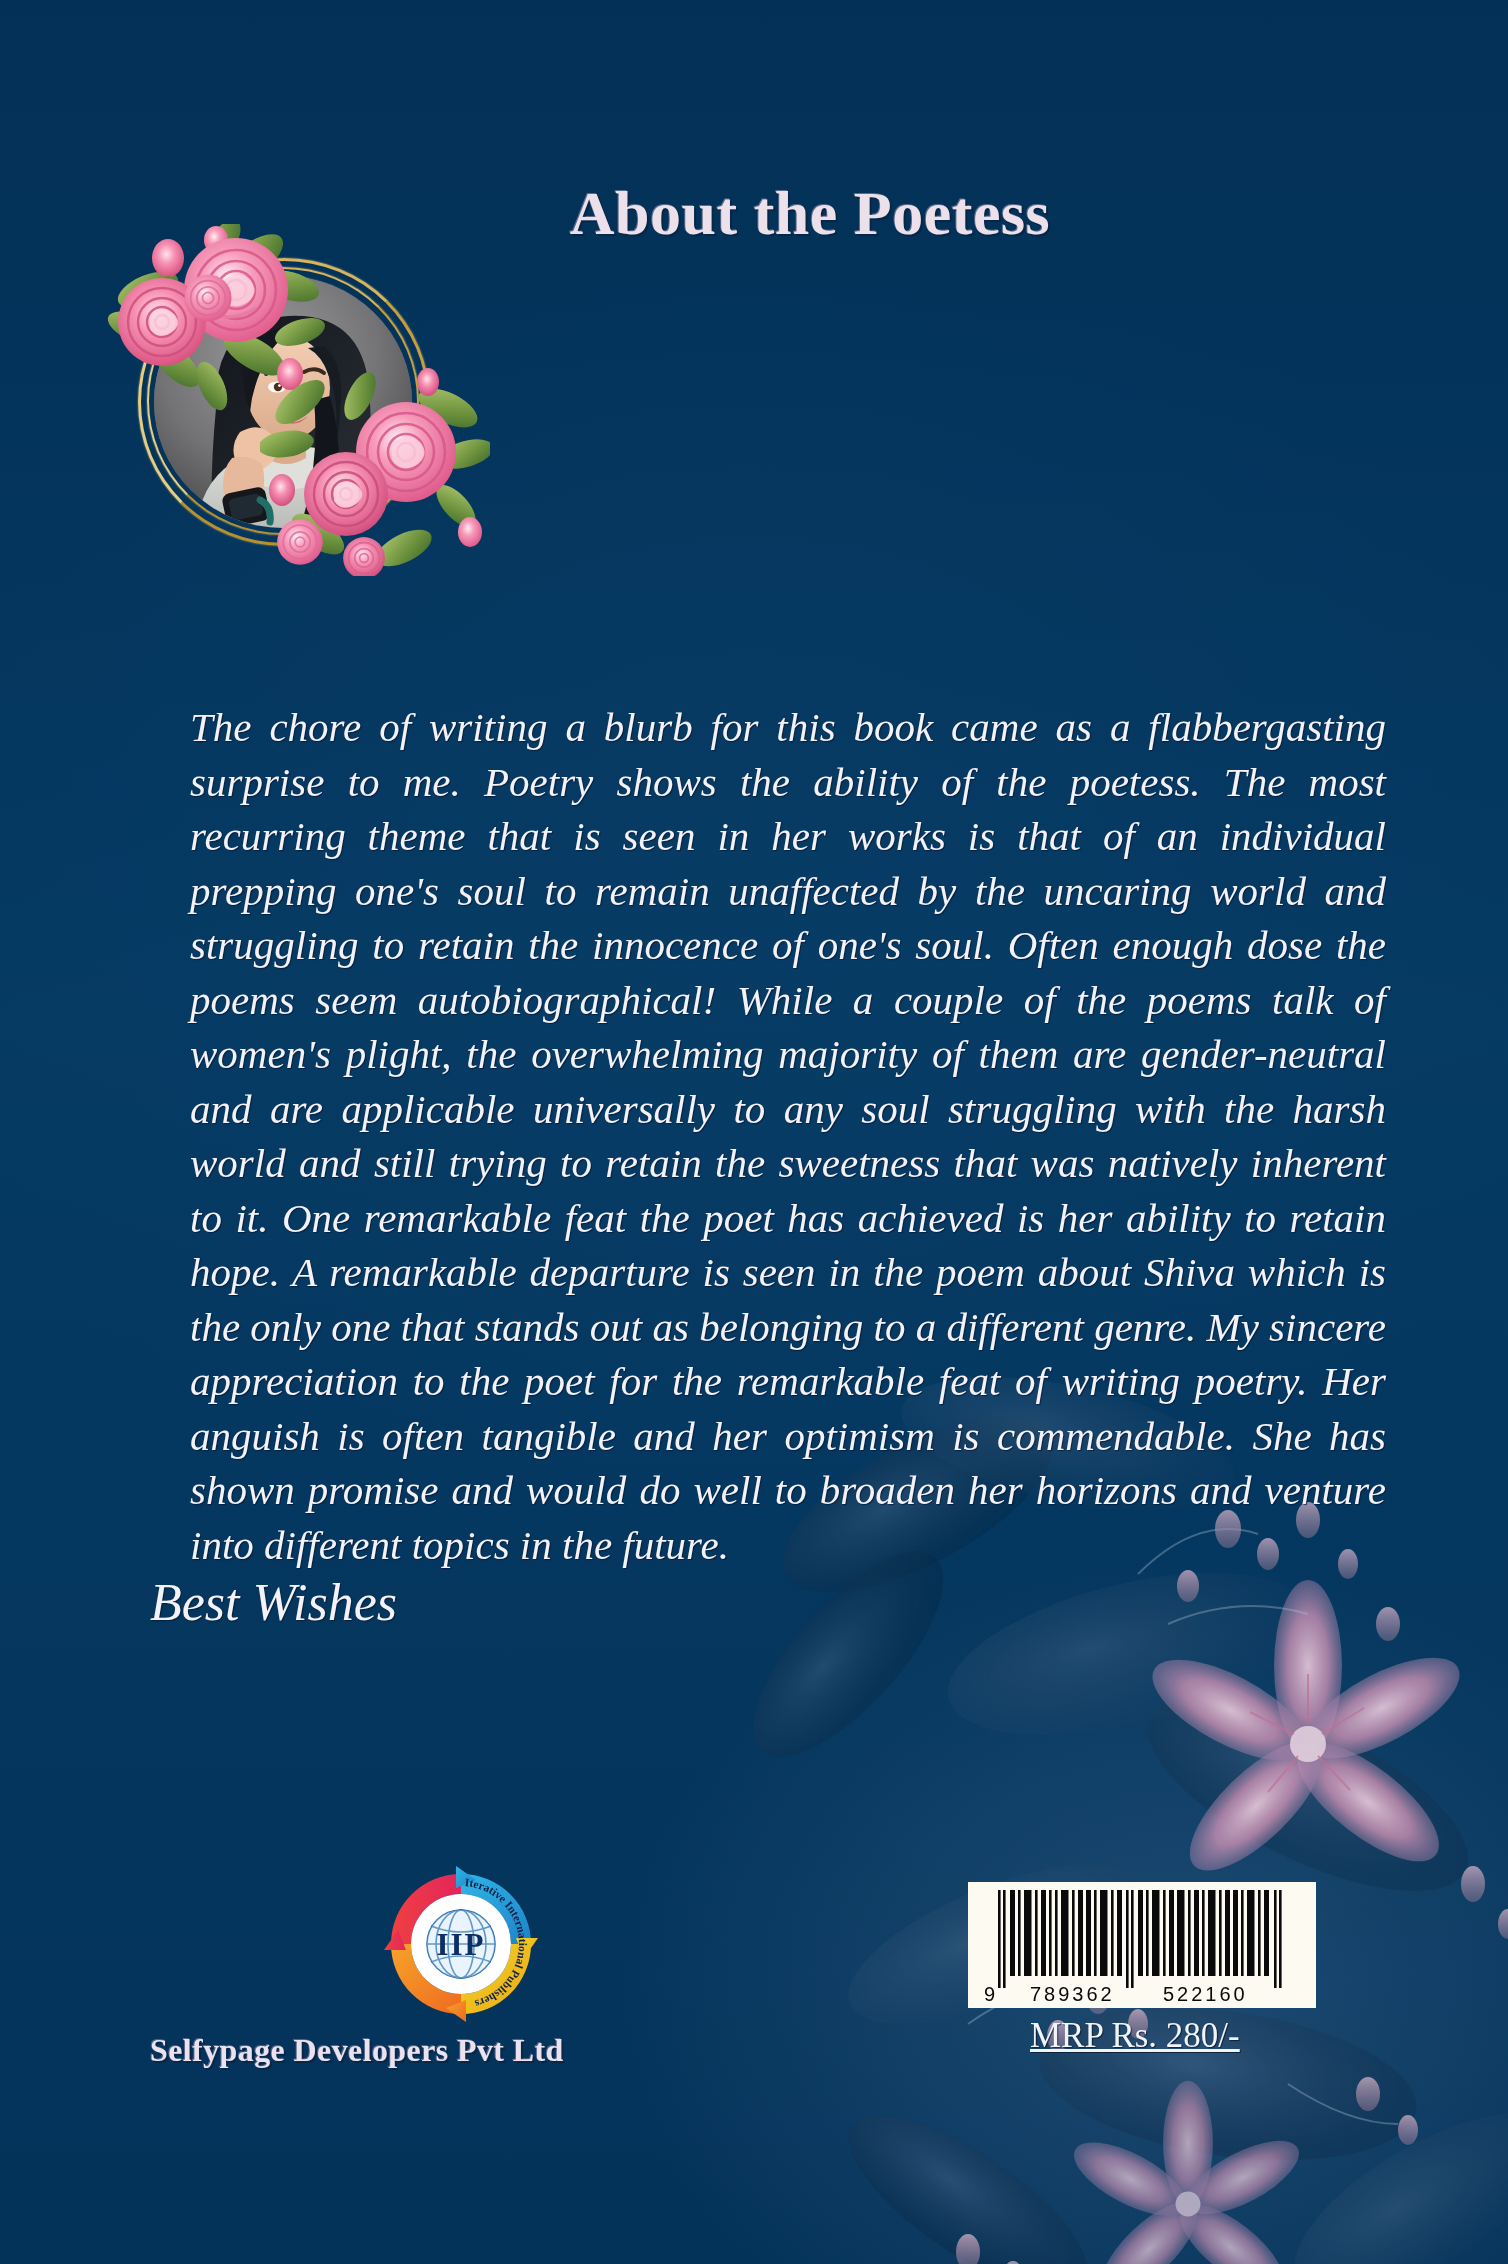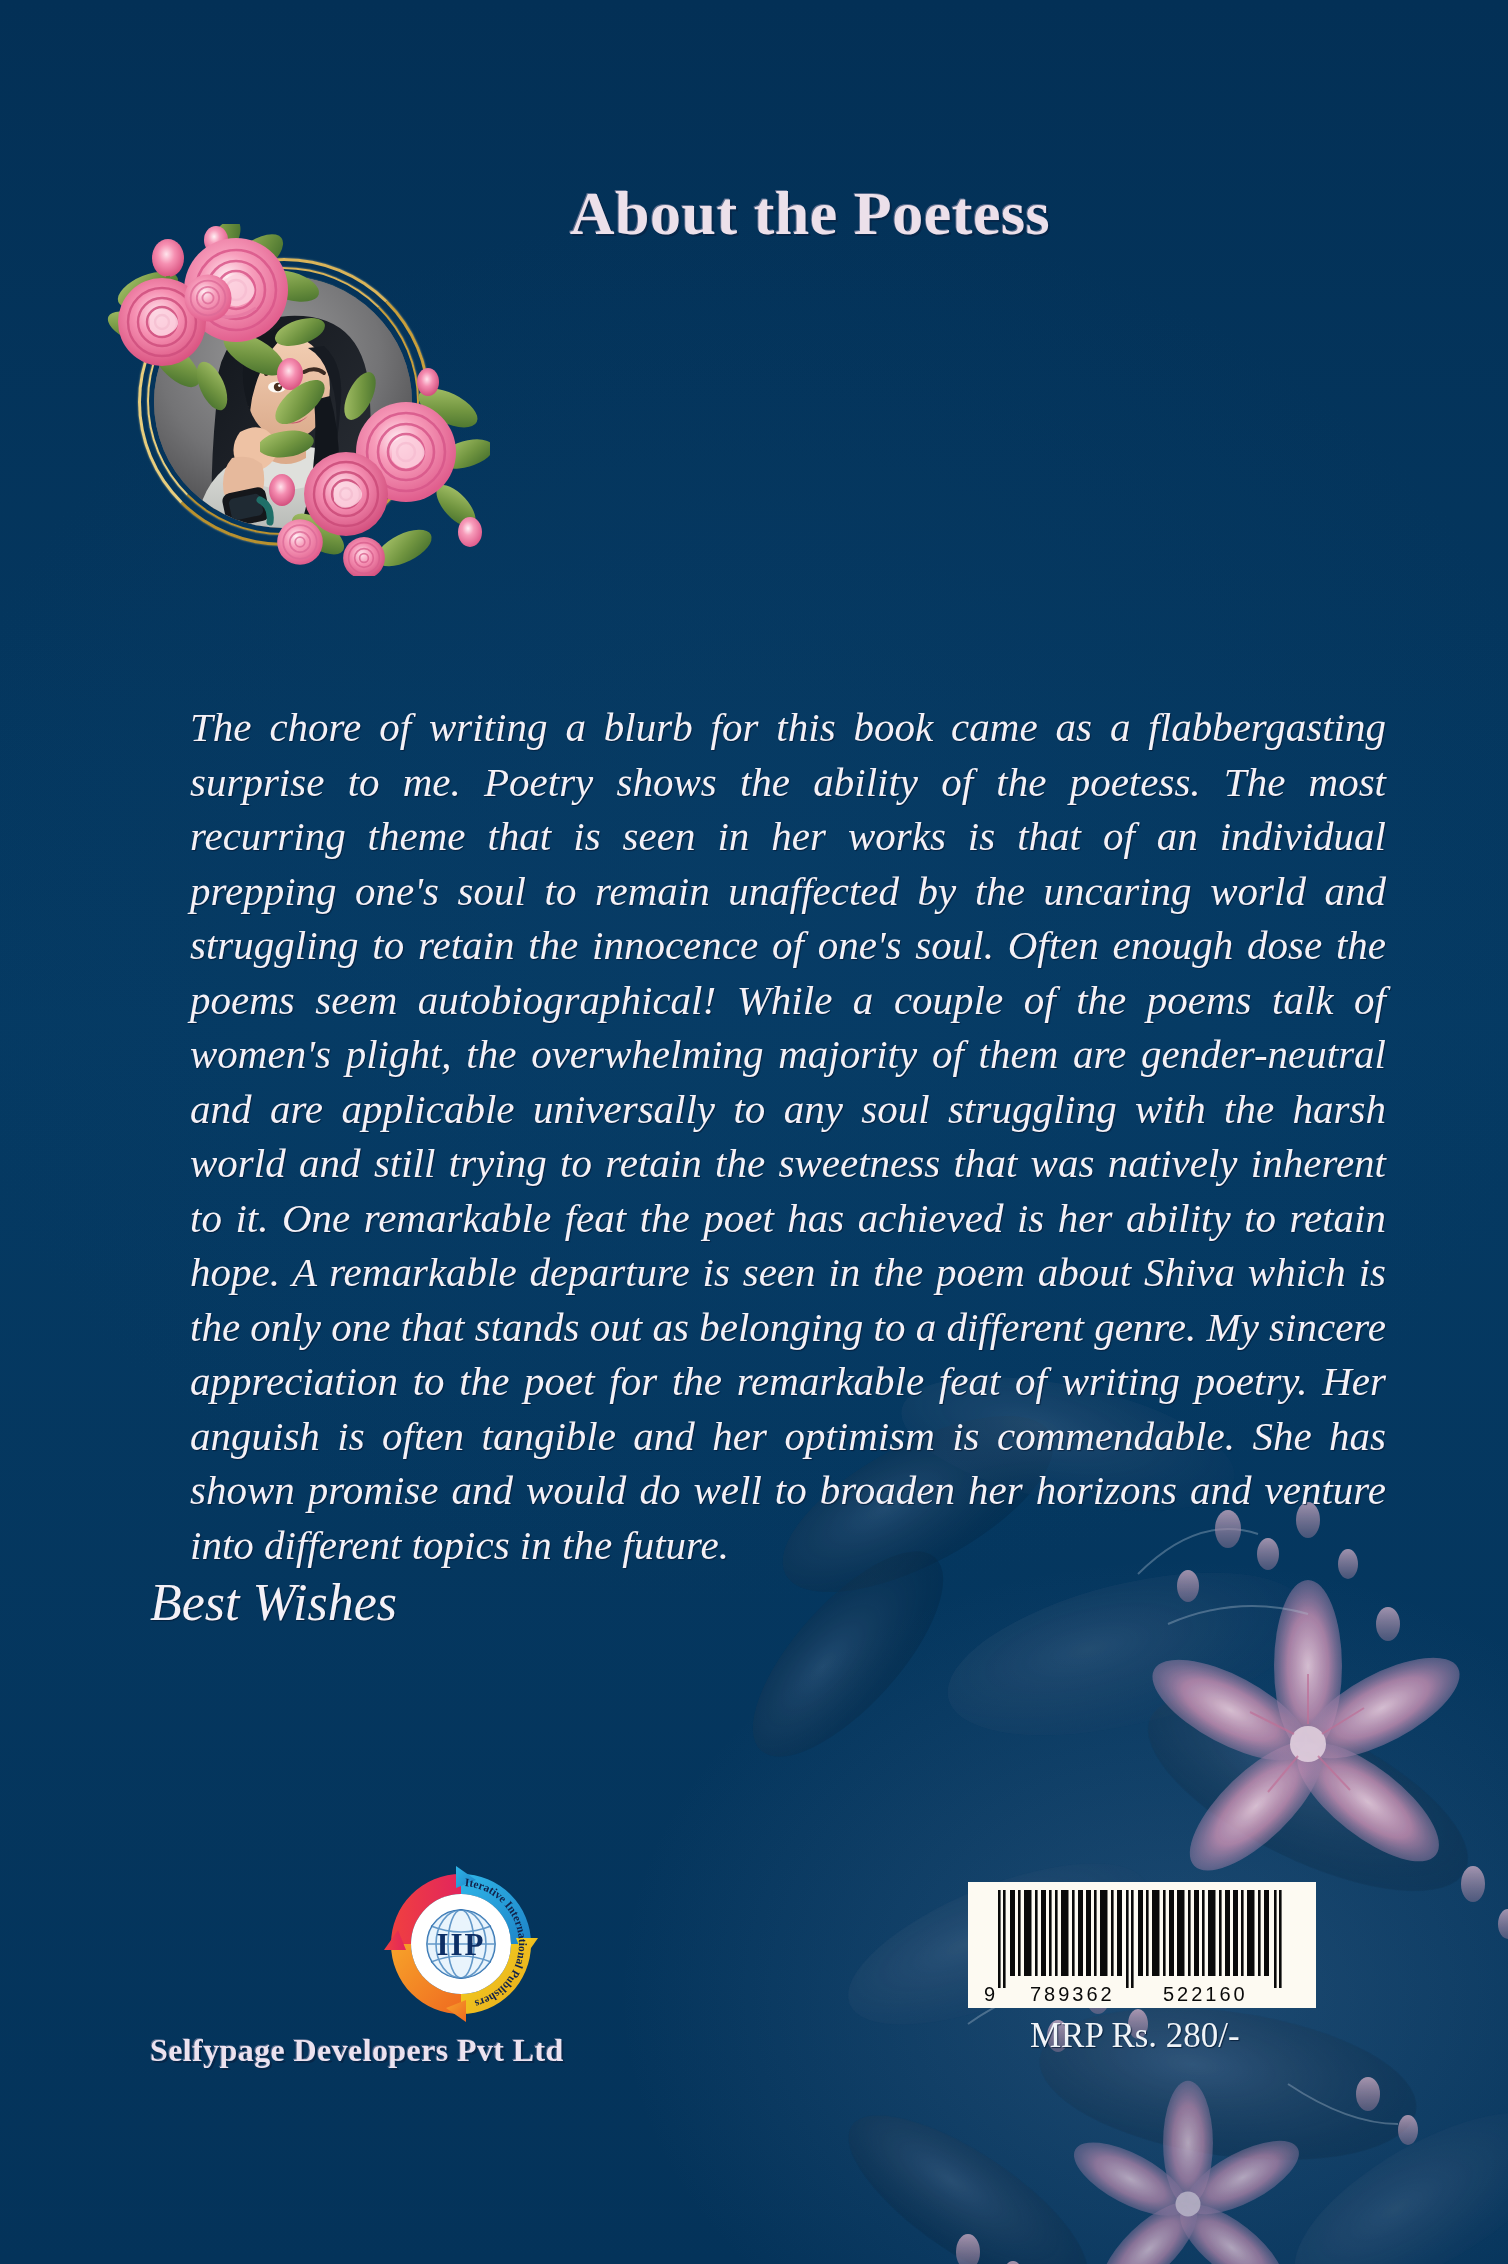--- a/index.html
+++ b/index.html
@@ -177,20 +177,21 @@
   }
   .barcode-bars svg { width: 100%; height: 100%; display: block; }
   .mrp {
     position: absolute;
     left: 1030px;
     top: 2016px;
     font-family: "Liberation Serif", serif;
     font-size: 35px;
     color: #f0f4f8;
     text-shadow: 1px 1px 1px rgba(6,26,52,0.8);
+    text-decoration: underline;
   }
 </style>
 </head>
 <body>
 
 <div class="page">
 
   <div class="floral-watermark">
     <svg viewBox="0 0 880 1000" xmlns="http://www.w3.org/2000/svg">
       <defs>

